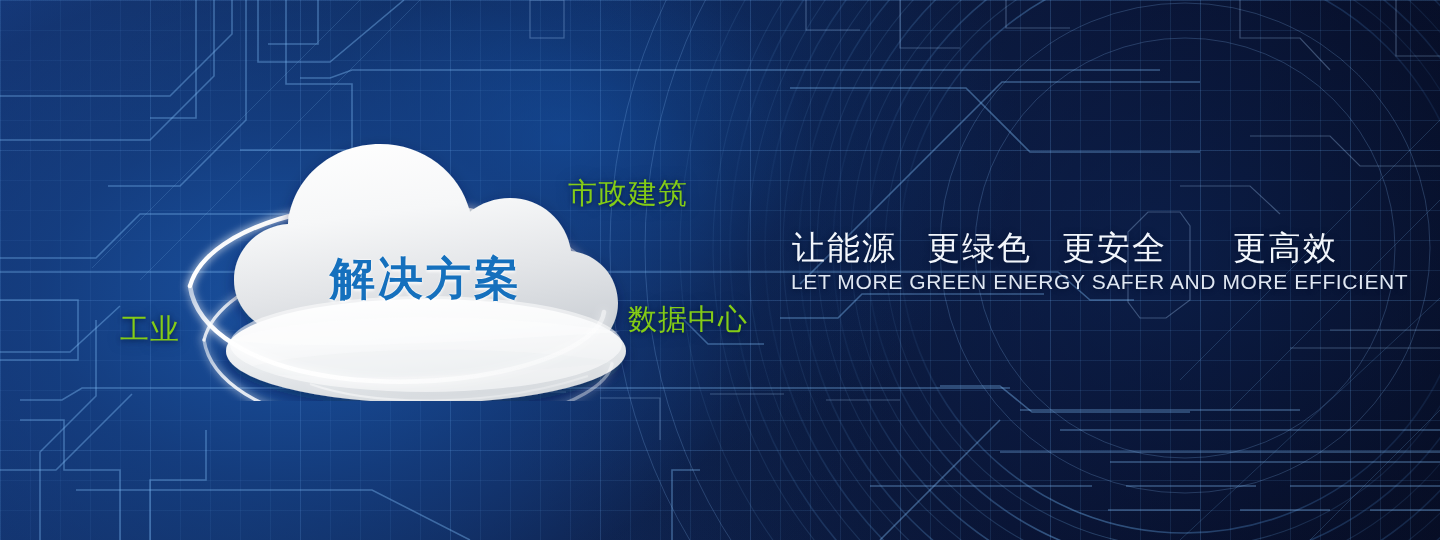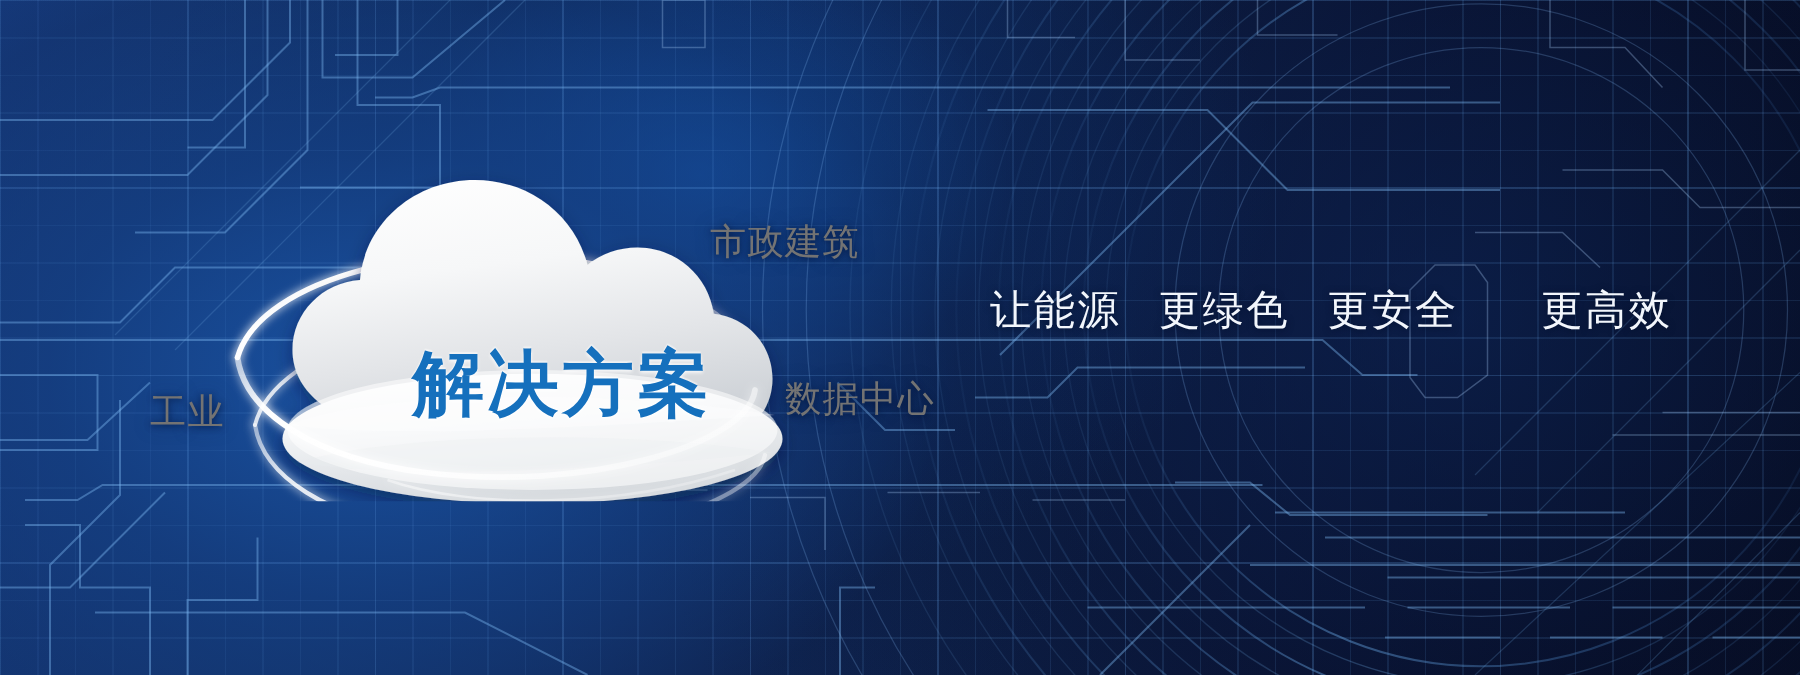--- a/index.html
+++ b/index.html
@@ -40,39 +40,38 @@
   svg.layer{pointer-events:none;}
 
   
   #cloud-wrap{
     position:absolute;left:168px;top:126px;width:470px;height:275px;
   }
 
   
   .label{
     position:absolute;
-    color:#737373;
+    color:#84cc16;
     font-size:29px;
     letter-spacing:1px;
     white-space:nowrap;
     text-shadow:0 1px 5px rgba(0,20,60,.85), 0 0 14px rgba(10,40,90,.55);
     font-family:"Liberation Sans","DejaVu Sans",sans-serif;
   }
   #label-grid    {left:78px;  top:220px;}
   #label-industry{left:120px; top:310px;}
   #label-civic   {left:568px; top:174px;}
   #label-dc      {left:628px; top:300px;}
 
   #headline{
     position:absolute;left:330px;top:249px;
-    font-size:57px;font-weight:bold;letter-spacing:3px;
+    font-size:45px;font-weight:bold;letter-spacing:3px;
     color:#1570bd;
     text-shadow:0 2px 3px rgba(255,255,255,.85), 0 -1px 1px rgba(255,255,255,.5);
     font-family:"Liberation Sans","DejaVu Sans",sans-serif;
-    margin-top:20px;
   }
 
   #slogan-cn{
     position:absolute;left:792px;top:226px;
     font-size:33px;color:#f2f6fc;letter-spacing:2px;white-space:nowrap;
     text-shadow:0 1px 6px rgba(0,15,45,.9);
     font-family:"Liberation Sans","DejaVu Sans",sans-serif;
   }
   #slogan-cn .seg{margin-right:30px;font-family:Liberation Serif, serif;}
   #slogan-cn .seg:last-child{margin-right:0;margin-left:36px;}
@@ -265,14 +264,15 @@
     </g>
   </svg>
 
   <div class="label" id="label-industry">工业</div>
   <div class="label" id="label-civic">市政建筑</div>
   <div class="label" id="label-dc">数据中心</div>
 
   <div id="headline">解决方案</div>
 
   <div id="slogan-cn"><span class="seg">让能源</span><span class="seg">更绿色</span><span class="seg">更安全</span><span class="seg">更高效</span></div>
+  <div id="slogan-en">LET MORE GREEN ENERGY SAFER AND MORE EFFICIENT</div>
 
 </div>
 
 </body></html>

